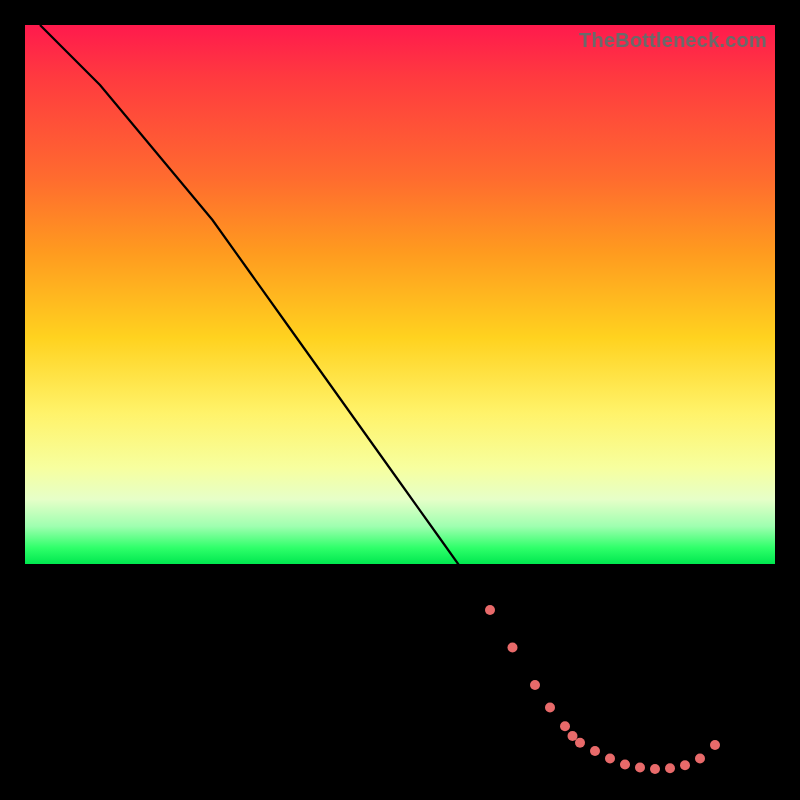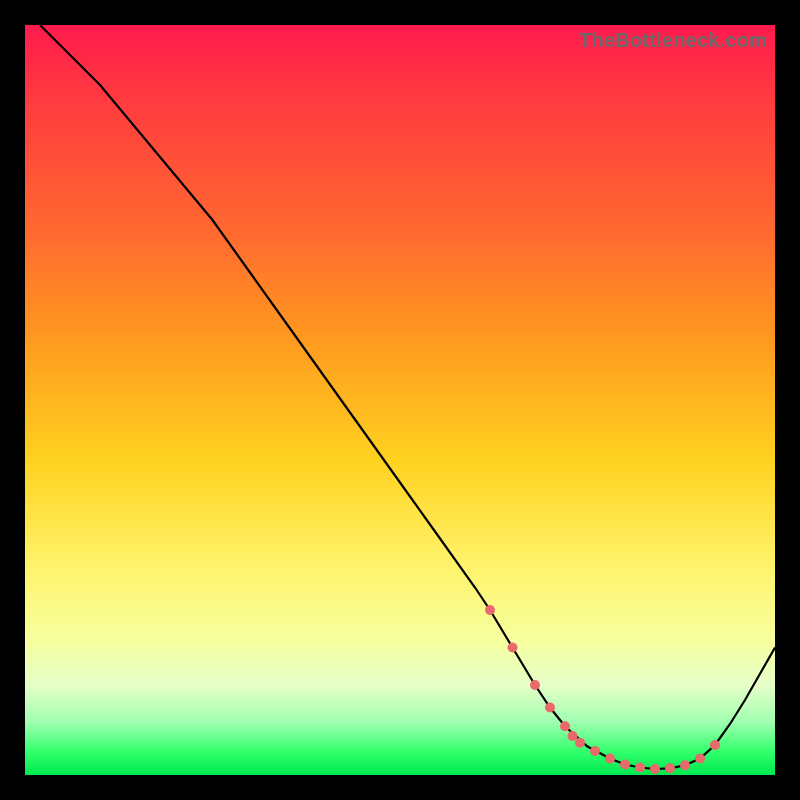--- a/index.html
+++ b/index.html
@@ -15,21 +15,21 @@
     position: relative;
     width: 800px;
     height: 800px;
     background: #000;
   }
   .plot {
     position: absolute;
     left: 25px;
     top: 25px;
     width: 750px;
-    height: 750px;
+    height: 539px;
     
     background: linear-gradient(to bottom,
       #ff1a4d 0%,
       #ff3b3f 10%,
       #ff6a2f 28%,
       #ff9a1f 42%,
       #ffd21f 58%,
       #fff36a 72%,
       #f7ff9e 82%,
       #e6ffc8 88%,

